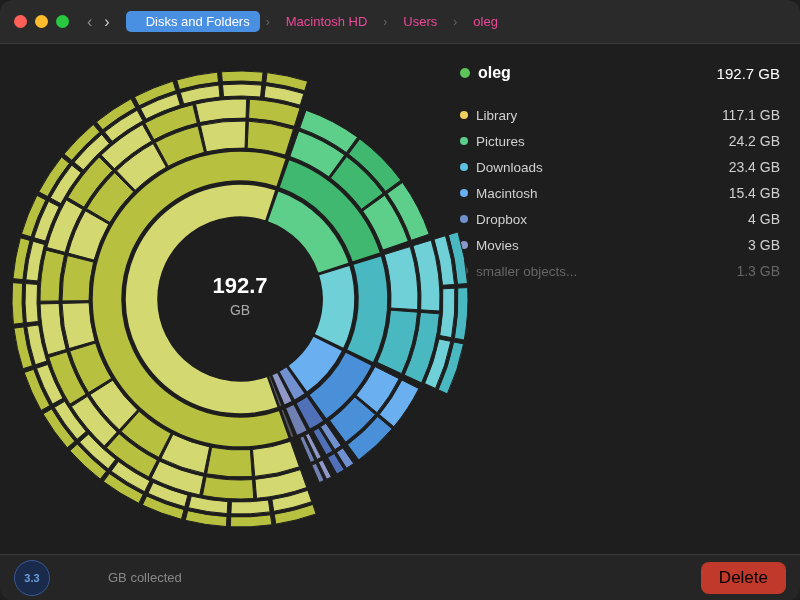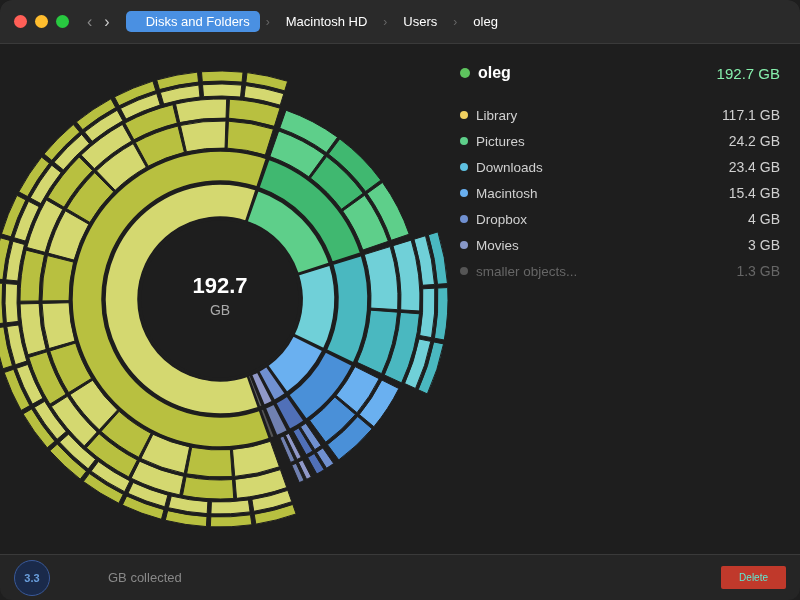--- a/index.html
+++ b/index.html
@@ -59,37 +59,37 @@
     .breadcrumb-item {
       padding: 3px 10px;
       border-radius: 5px;
       cursor: pointer;
     }
     .breadcrumb-item.active {
       background: #4a90e2;
       color: #fff;
       padding-left: 20px;
     }
-    .breadcrumb-item.inactive { color: #ffffff; }
+    .breadcrumb-item.inactive { color: #ec4899; }
     .breadcrumb-sep { color: #666; font-size: 12px; }
 
     
     .main-content {
       display: flex;
       height: calc(600px - 44px - 46px);
       padding: 10px;
       gap: 10px;
     }
 
     
     .chart-area {
       flex: 0 0 440px;
       display: flex;
       align-items: center;
-      justify-content: flex-start;
+      justify-content: flex-end;
       position: relative;
     }
 
     
     .legend-area {
       flex: 1;
       padding: 10px 10px 10px 0;
       display: flex;
       flex-direction: column;
       gap: 0;
@@ -110,21 +110,21 @@
       font-weight: 600;
       color: #fff;
     }
     .legend-dot {
       width: 10px;
       height: 10px;
       border-radius: 50%;
     }
     .legend-title-size {
       font-size: 15px;
-      color: #86efac;
+      color: #ffffff;
       font-weight: 500;
     }
 
     .legend-item {
       display: flex;
       justify-content: space-between;
       align-items: center;
       padding: 5px 0;
       font-size: 13.5px;
       text-align: center;
@@ -168,25 +168,25 @@
       font-weight: 600;
     }
     .collected-text {
       color: #888;
       font-size: 13px;
       flex: 1;
       margin-left: 48px;
     }
     .delete-btn {
       background: #c0392b;
-      color: #5eead4;
+      color: #000000;
       border: none;
-      border-radius: 2px;
+      border-radius: 8px;
       padding: 6px 18px;
-      font-size: 10px;
+      font-size: 17px;
       font-weight: 500;
       cursor: pointer;
     }
 
     
     svg { overflow: visible; }
   </style>
 </head>
 <body>
 

